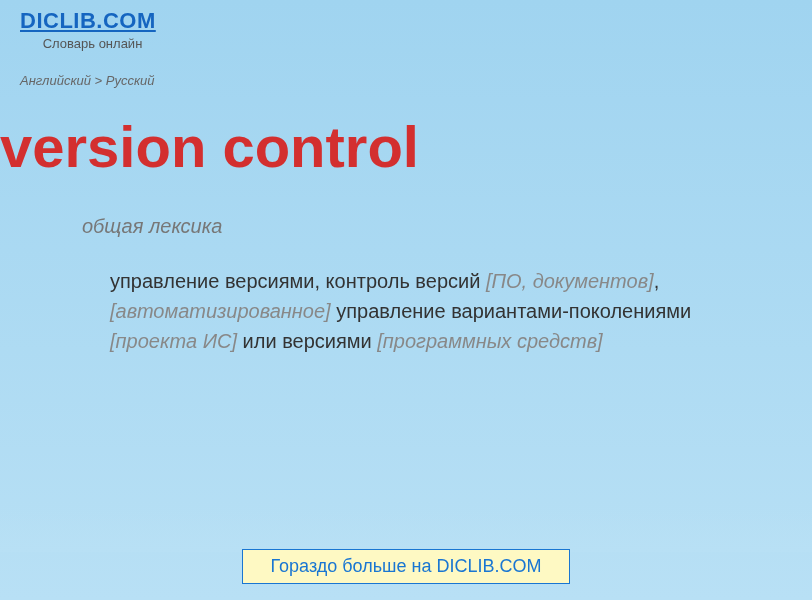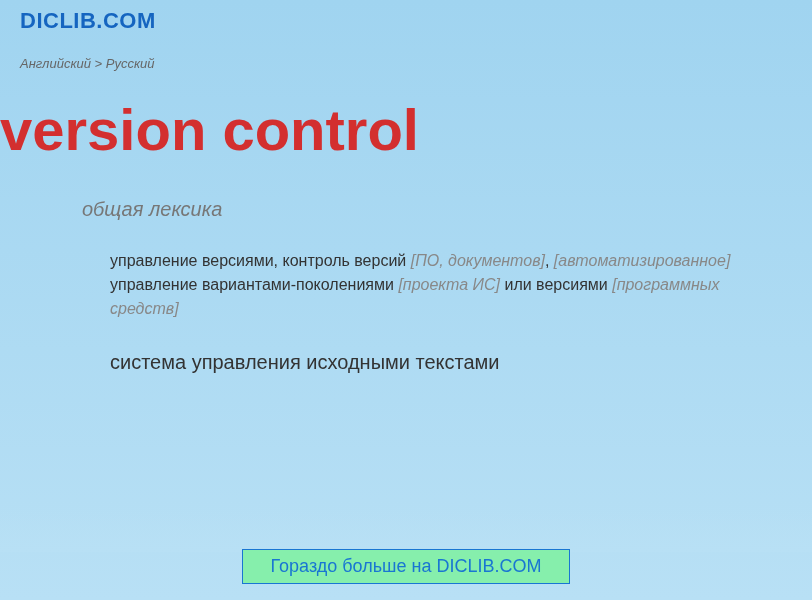--- a/index.html
+++ b/index.html
@@ -16,20 +16,21 @@
       overflow: hidden;
     }
     .header {
       padding: 8px 20px 4px 20px;
     }
     .site-title {
       font-size: 22px;
       font-weight: bold;
       color: #1565c0;
       letter-spacing: 0.5px;
+      text-decoration: underline;
     }
     .site-subtitle {
       font-size: 13px;
       color: #555;
       text-align: center;
       width: 145px;
       margin-top: 2px;
     }
     .breadcrumb {
       padding: 18px 20px 0 20px;
@@ -49,21 +50,21 @@
       margin-left: 27px;
     }
     .category {
       font-style: italic;
       color: #777;
       font-size: 20px;
       margin-bottom: 28px;
     }
     .definition {
       padding-left: 28px;
-      font-size: 16px;
+      font-size: 20px;
       line-height: 1.5;
       color: #333;
       margin-bottom: 26px;
     }
     .definition .qual {
       font-style: italic;
       color: #888;
     }
     .definition2 {
       padding-left: 28px;
@@ -77,53 +78,53 @@
       left: 0;
       right: 0;
       text-align: center;
     }
     .footer-link {
       display: inline-block;
       border: 1px solid #1976d2;
       padding: 6px 28px;
       color: #1976d2;
       font-size: 18px;
-      background: #86efac;
+      background: #fef9c3;
       text-decoration: none;
     }
     .fade-overlay {
       position: absolute;
       bottom: 48px;
       left: 0;
       right: 0;
       height: 42px;
       background: linear-gradient(to bottom, rgba(184,224,245,0) 0%, rgba(184,224,245,0.95) 100%);
       pointer-events: none;
     }
   </style>
 </head>
 <body>
 
 <div class="header">
   <div class="site-title">DICLIB.COM</div>
+  <div class="site-subtitle">Словарь онлайн</div>
 </div>
 
 <div class="breadcrumb">
   <span>Английский</span><span> &gt; </span><span>Русский</span>
 </div>
 
 <div class="main-title">version control</div>
 
 <div class="content">
   <div class="category">общая лексика</div>
 
   <div class="definition">
     <span>управление версиями, контроль версий </span><span class="qual">[ПО, документов]</span><span>, </span><span class="qual">[автоматизированное]</span><span> управление вариантами-поколениями </span><span class="qual">[проекта ИС]</span><span> или версиями </span><span class="qual">[программных средств]</span>
   </div>
 
-  <div class="definition2">система управления исходными текстами</div>
 </div>
 
 <div class="fade-overlay"></div>
 
 <div class="footer">
   <a class="footer-link">Гораздо больше на DICLIB.COM</a>
 </div>
 
 </body></html>

